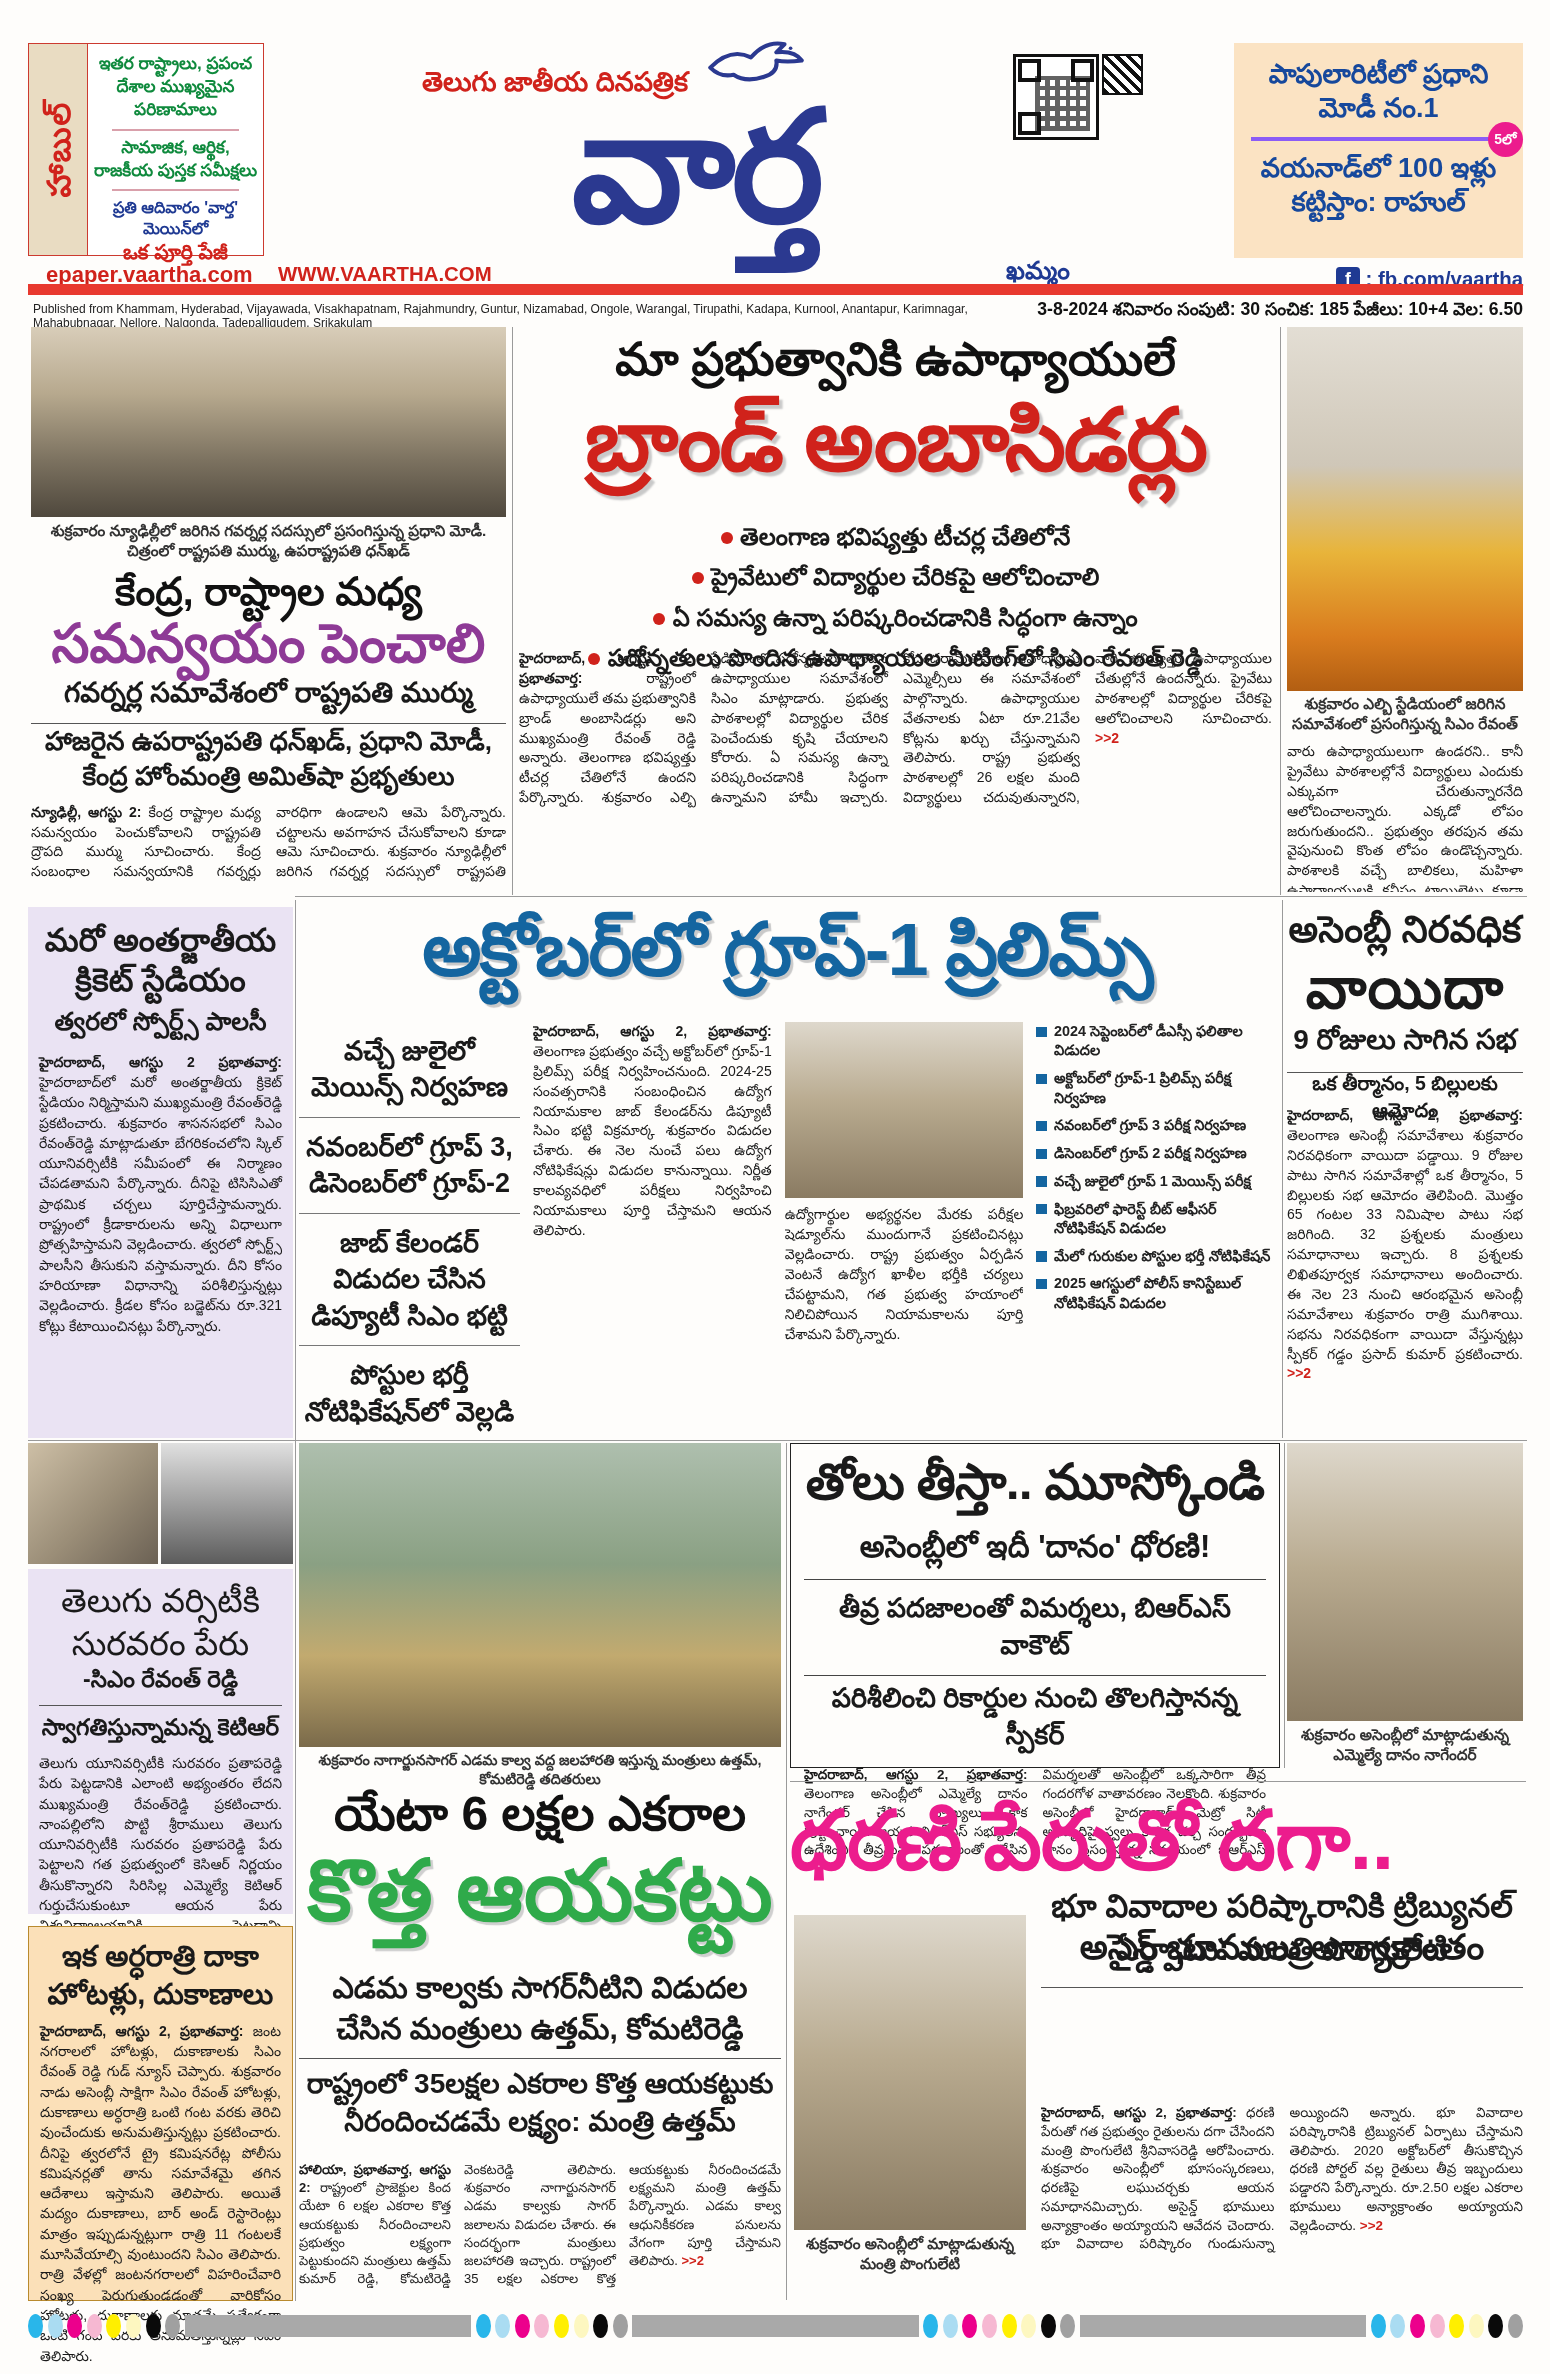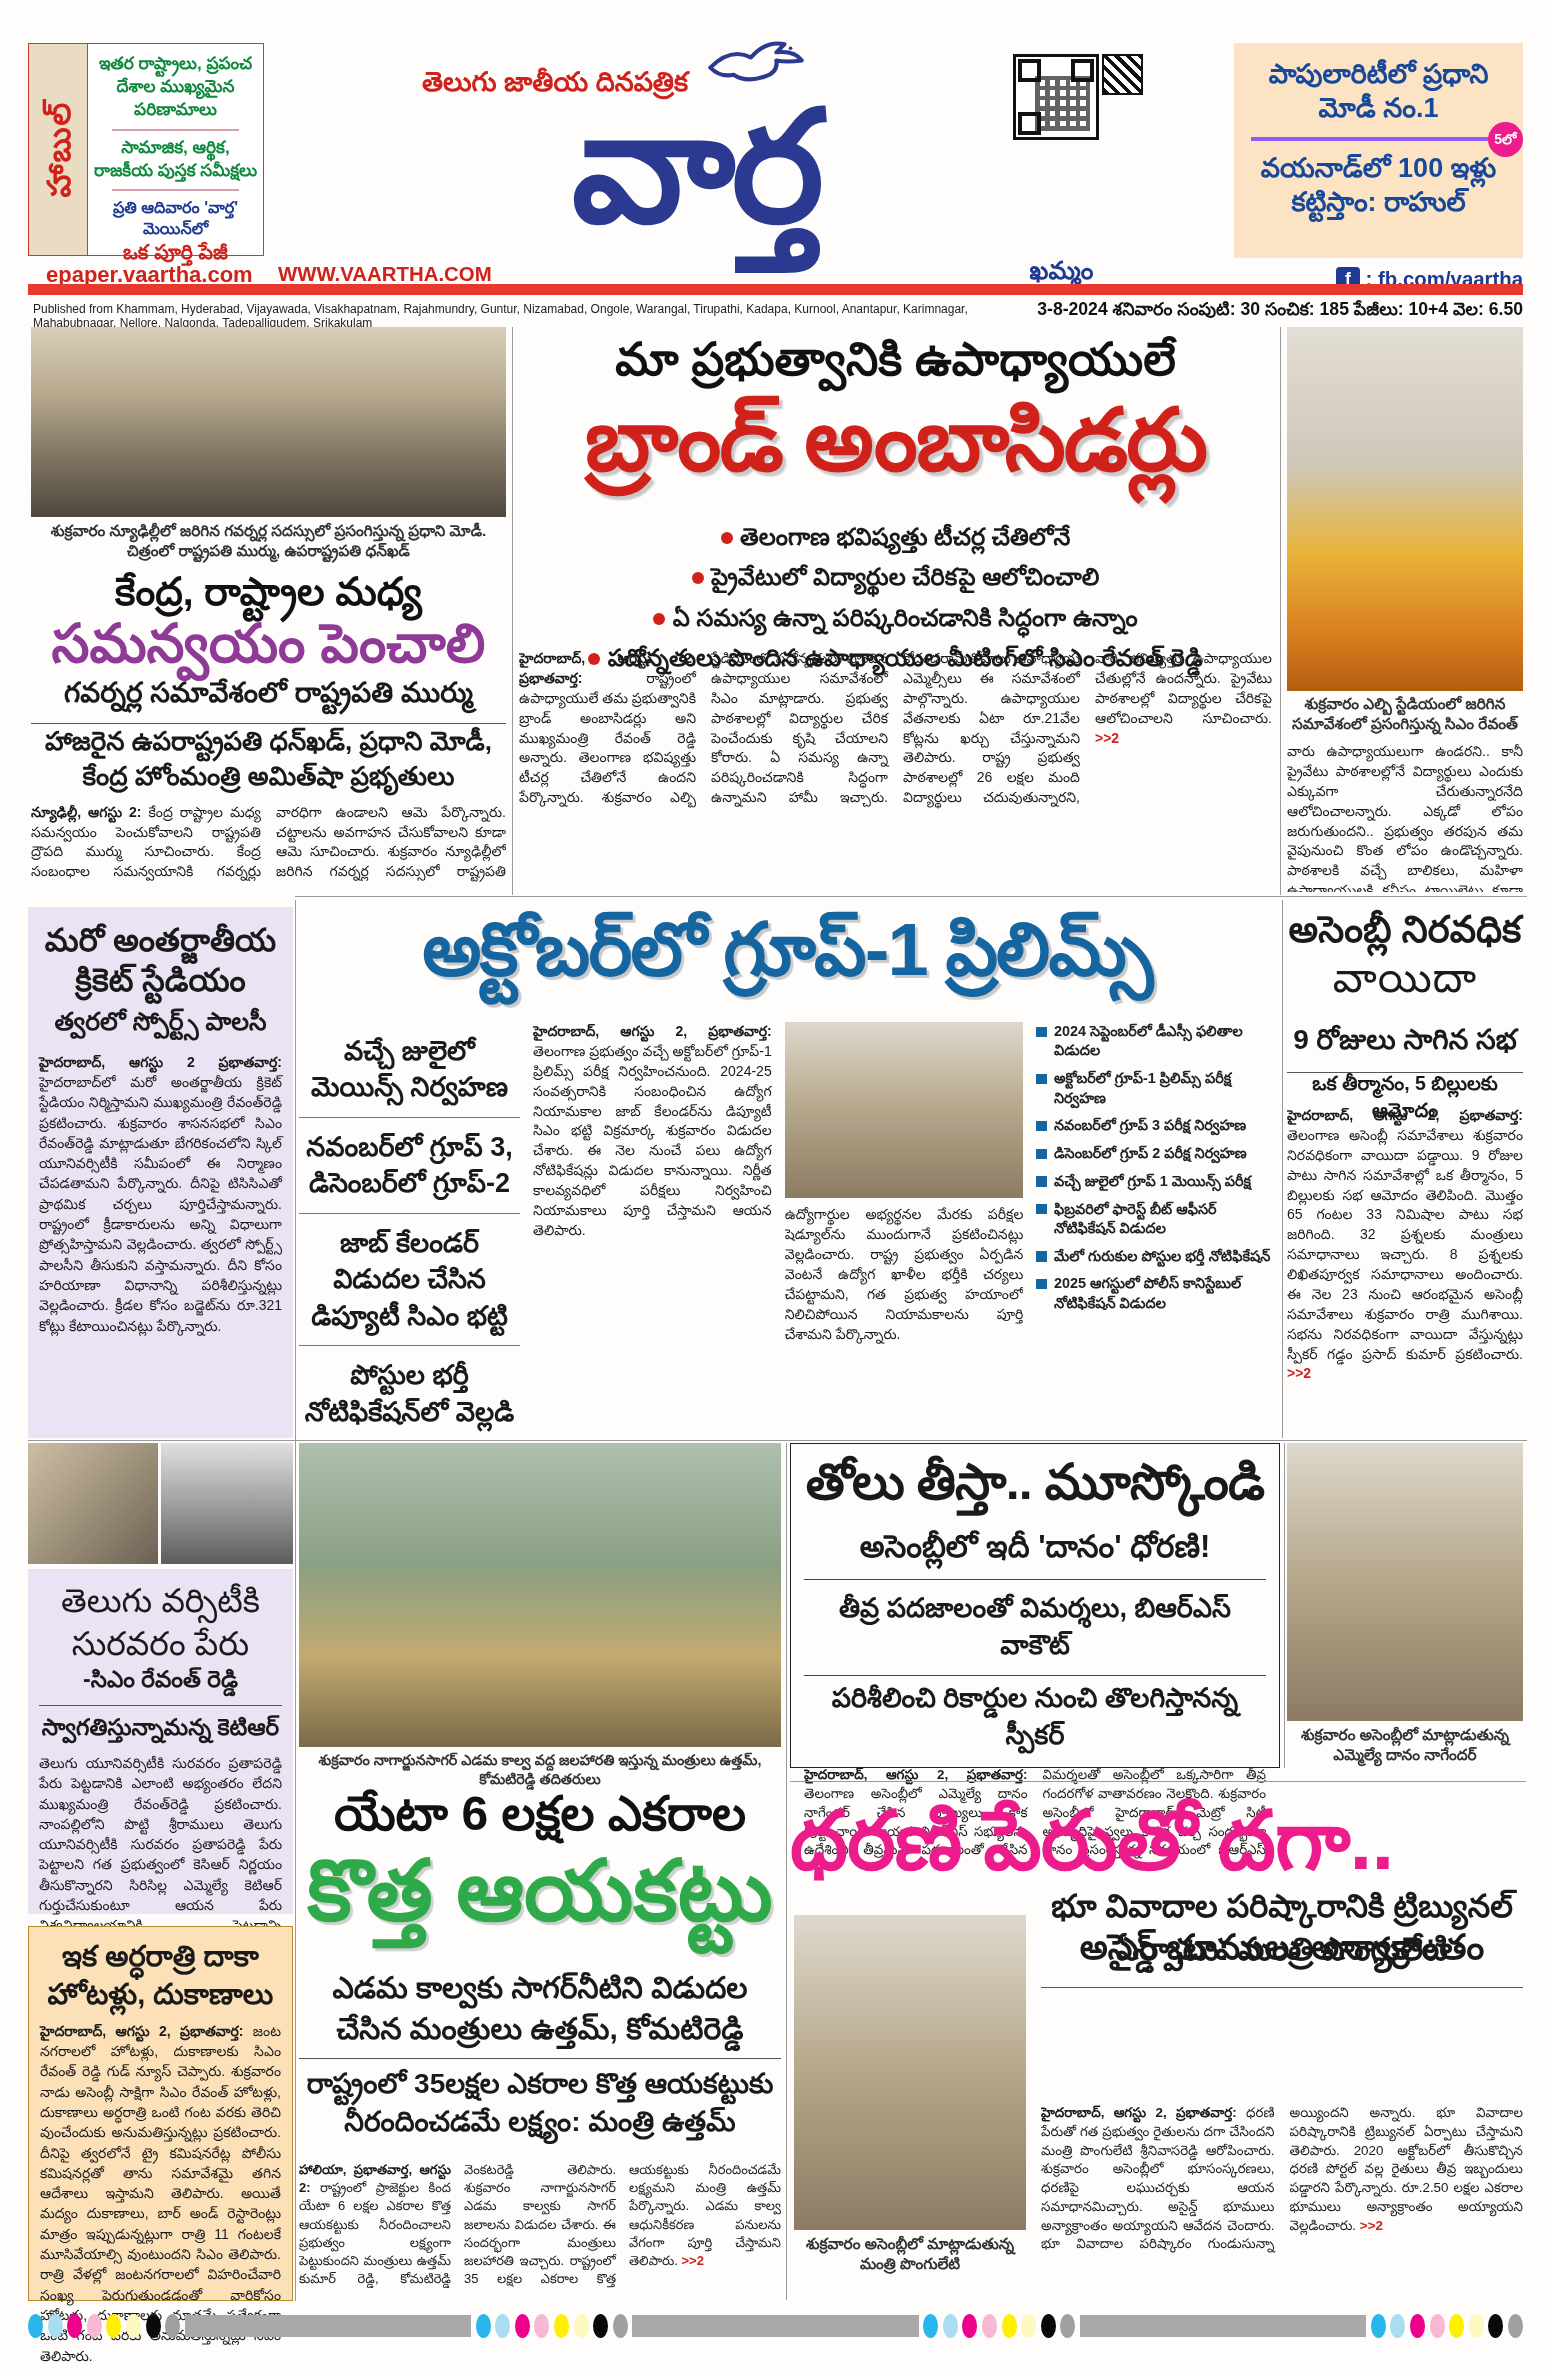--- a/index.html
+++ b/index.html
@@ -29,21 +29,21 @@
   .dove { left:705px; top:32px; }
   .logo { left:399px; top:82px; width:594px; text-align:center; font-size:156px; line-height:1.1; font-weight:bold; color:#2b3990; letter-spacing:-3.7px; }
   .qr { left:1013px; top:54px; width:80px; height:80px; background:#fff; border:3.7px solid #111; }
   .qr .f { position:absolute; width:15px; height:15px; border:4.6px solid #111; background:#fff; }
   .qr .f.tl { left:1.9px; top:1.9px; } .qr .f.tr { right:1.9px; top:1.9px; } .qr .f.bl { left:1.9px; bottom:1.9px; }
   .qr .noise { position:absolute; left:18.6px; top:18.6px; right:5.6px; bottom:5.6px;
     background:repeating-linear-gradient(90deg,#111 0 4.6px,transparent 4.6px 10.2px),
                repeating-linear-gradient(0deg,#111 0 4.6px,transparent 4.6px 10.2px); opacity:.65; }
   .qr2 { left:1102px; top:54px; width:37px; height:37px; border:2.8px solid #111;
     background:repeating-linear-gradient(45deg,#111 0 3.7px,#fff 3.7px 8.3px); }
-  .edition { left:1006px; top:256px; width:111px; color:#1f3a93; font-weight:bold; font-size:25px;text-align:center; }
+  .edition { left:1006px; top:256px; width:111px; color:#1f3a93; font-weight:bold; font-size:25px; }
   .tr-box { left:1234px; top:43px; width:289px; height:215px; background:#fbe3c3; padding:15px 9.3px 0 9.3px; box-sizing:border-box; text-align:center; }
   .tr-line { color:#16489c; font-weight:bold; font-size:27px; line-height:1.25; }
   .tr-div { position:relative; height:4.6px; background:#8b5cf6; margin:11px 1.9px 11px 7.4px; }
   .tr-badge { position:absolute; right:-11px; top:-15px; width:35px; height:35px; border-radius:50%; background:#ec1c8d; color:#fff; font-weight:bold; font-size:14px; line-height:35px; text-align:center; }
   .fb-row { left:1336px; top:267px; display:flex; align-items:center; gap:5.6px; color:#1f3a93; font-weight:bold; font-size:20.4px; }
   .fb-ic { display:inline-block; width:24px; height:24px; background:#1f3a93; color:#fff; border-radius:3.7px; text-align:center; line-height:24px; font-size:17.6px; }
   .redbar { left:28px; top:284px; width:1495px; height:11px; background:#e8392f; }
   .publine { left:33px; top:302px; width:974px; font-size:12px; color:#222; }
   .date-top { right:28px; top:299px; font-size:17.6px; font-weight:bold; color:#111; }
 
@@ -85,21 +85,21 @@
   .g1-subs { width:221px; flex:0 0 auto; text-align:center; }
   .g1-sub { font-size:27px; font-weight:bold; line-height:1.35; padding:11px 0; }
   .g1-sub + .g1-sub { border-top:0.9px solid #777; }
   .g1-col { flex:1; font-size:14px; line-height:1.42; text-align:justify; overflow:hidden; }
   .bhatti-photo { width:100%; height:176px; margin-bottom:7.4px; }
   .g1-bullet { display:flex; gap:7.4px; margin-bottom:8.3px; font-size:14.4px; line-height:1.35; font-weight:bold; color:#222; text-align:left; }
   .sq { width:10.2px; height:10.2px; background:#1465a0; margin-top:4.6px; flex:0 0 auto; }
 
   
   .as-h1 { left:1287px; top:909px; width:236px; font-size:37px; font-weight:bold; }
-  .as-h2 { left:1287px; top:954px; width:236px; font-size:42px; font-weight:normal; letter-spacing:0.9px;text-align:center; }
+  .as-h2 { left:1287px; top:954px; width:236px; font-size:58px; font-weight:bold; letter-spacing:0.9px;text-align:center; }
   .as-sub1 { left:1287px; top:1024px; width:236px; font-size:28px; font-weight:bold; padding-bottom:9.3px; border-bottom:1.9px solid #555; box-sizing:border-box; }
   .as-sub2 { left:1287px; top:1072px; width:236px; font-size:19.5px; font-weight:bold; }
   .as-body { left:1287px; top:1106px; width:236px; height:330px; font-size:14px; line-height:1.42; overflow:hidden; }
 
   
   .box { box-sizing:border-box; }
   .cricket-box { left:28px; top:907px; width:265px; height:531px; background:#eae3f3; padding:13px 11px; }
   .cricket-h { font-size:32px; font-weight:bold; line-height:1.25; text-align:center; }
   .cricket-s { font-size:25px; font-weight:bold; text-align:center; margin:7.4px 0 9.3px 0; }
   .box-body { font-size:14px; line-height:1.45; text-align:justify; }

